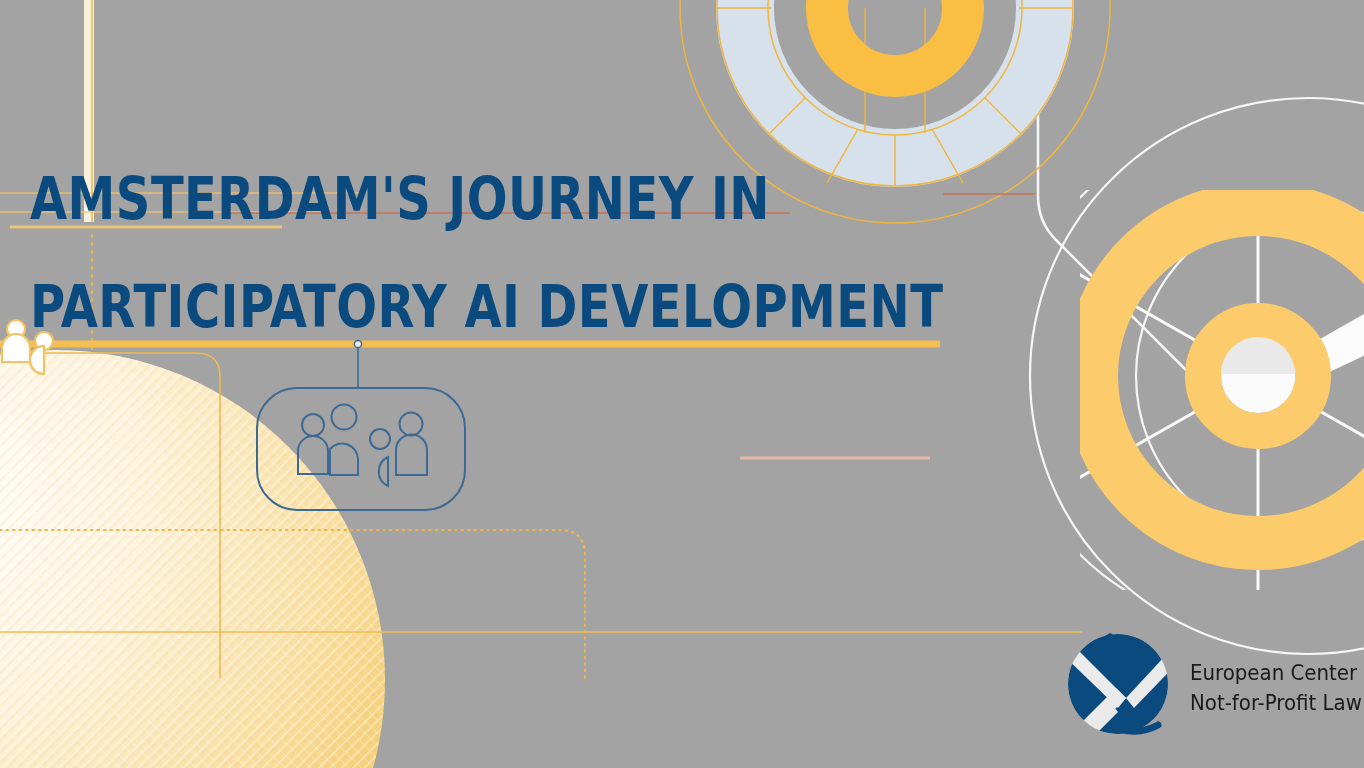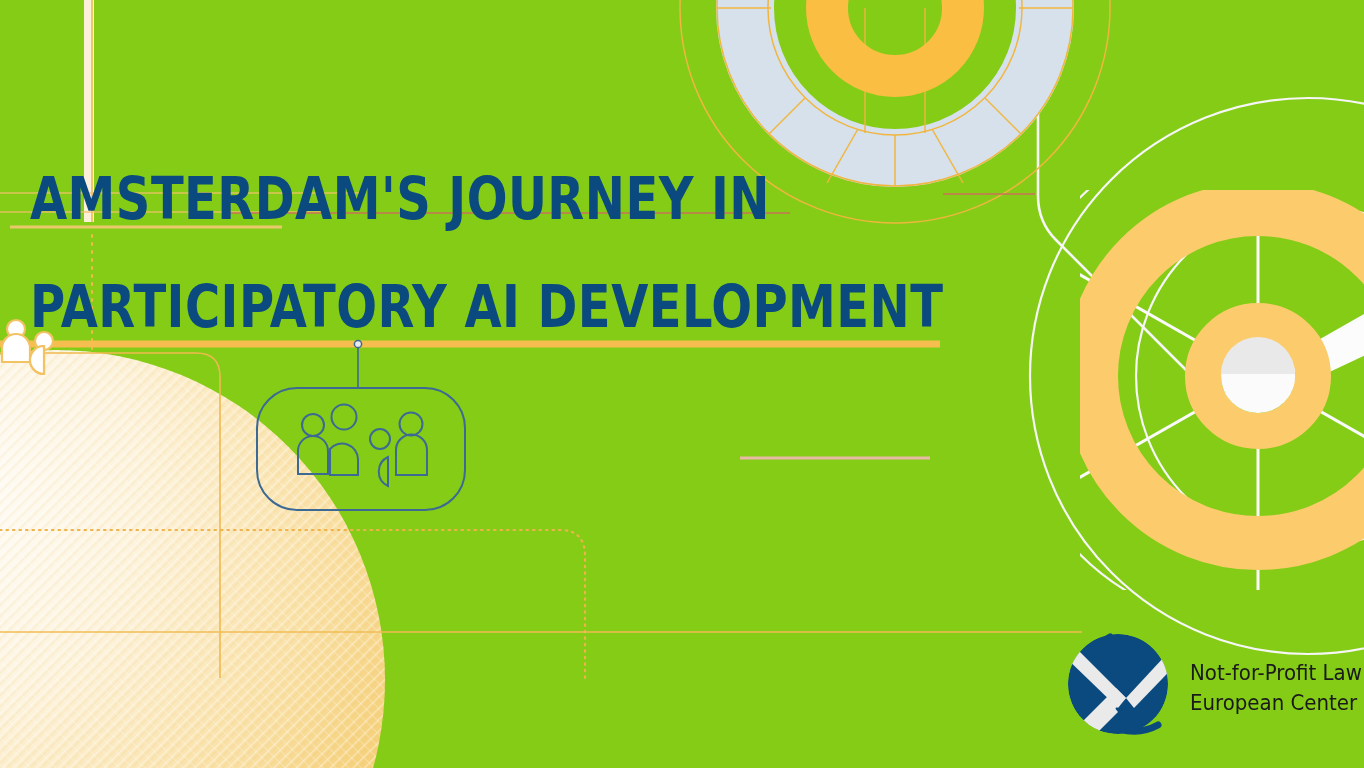--- a/index.html
+++ b/index.html
@@ -7,21 +7,21 @@
   body{
     width:1364px;height:768px;
     background:#EAEAEA;
     font-family:"Liberation Sans","DejaVu Sans",sans-serif;
     overflow:hidden;
     position:relative;
   }
   #slide{
     position:absolute;inset:0;
     width:1364px;height:768px;
-    background:#84cc16;
+    background:#a3a3a3;
     overflow:hidden;
     text-decoration:underline;
   }
   .layer{position:absolute;inset:0;width:1364px;height:768px;}
   svg.layer{display:block;}
 
   
   #title-block{
     position:absolute;
     left:30px; top:145px;
@@ -233,18 +233,18 @@
       <g clip-path="url(#logoCircleClip)">
         <circle cx="66" cy="58" r="50" fill="#0B4A7E"></circle>
 
         <path d="M20 18 L74 72 L66 82 L10 28 Z" fill="#EAEAEA"></path>
         <path d="M74 72 L124 18 L134 28 L82 82 Z" fill="#EAEAEA"></path>
         <path d="M74 72 L34 112 L24 102 L64 62 Z" fill="#EAEAEA"></path>
         <path d="M66 86 L20 132 L12 122 L58 76 Z" fill="#EAEAEA"></path>
       </g>
     </svg>
     <div id="logo-text">
+      <span class="ln">European Center</span>
       <span class="ln">Not-for-Profit Law</span>
-      <span class="ln">European Center</span>
     </div>
   </div>
 
 </div>
 
 </body></html>

